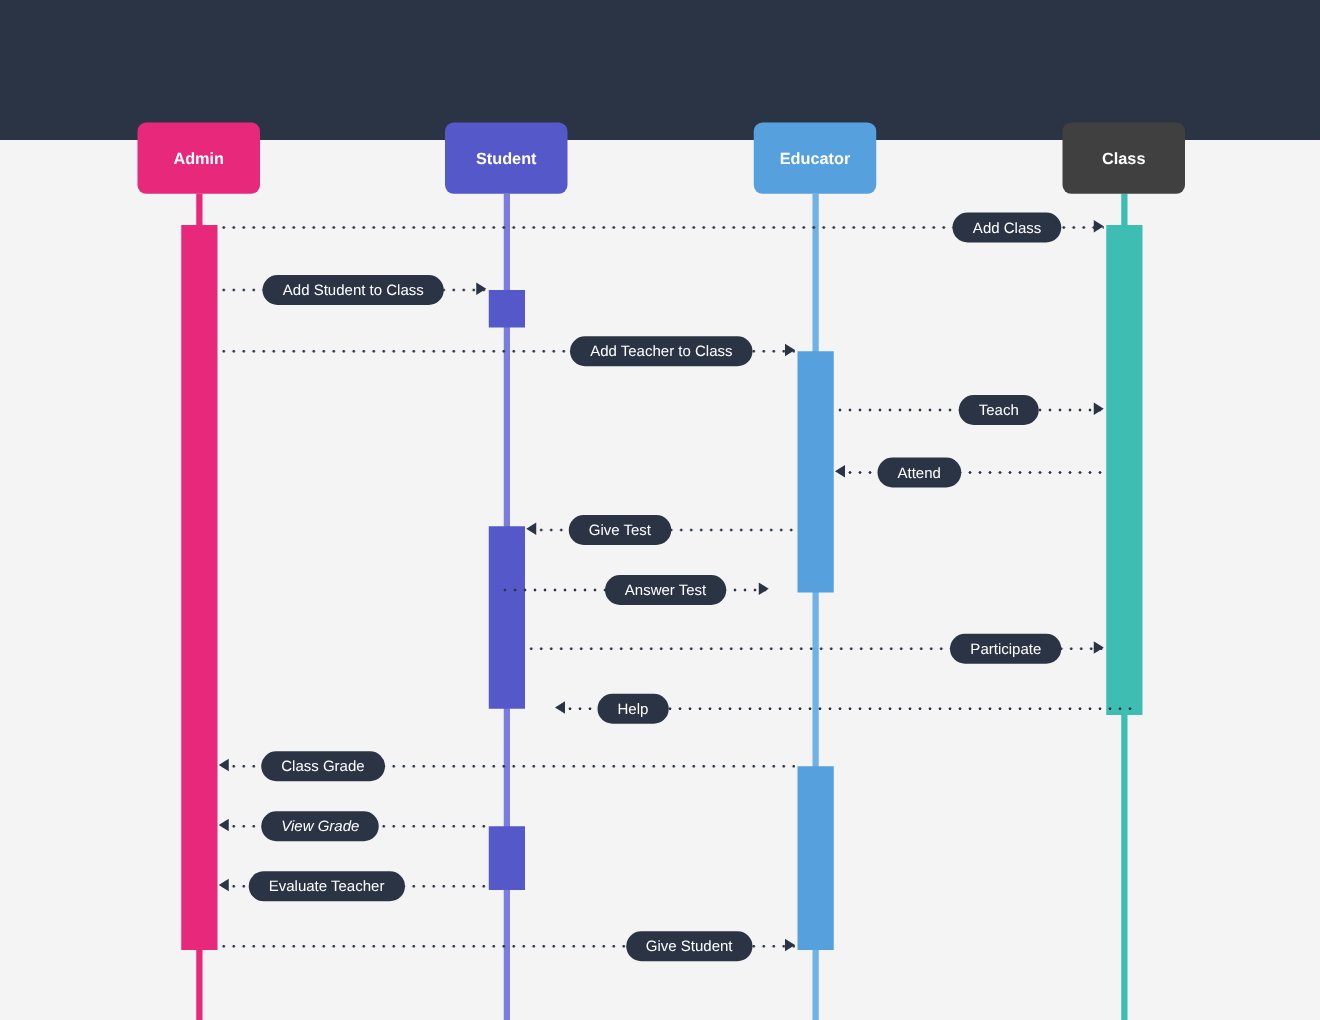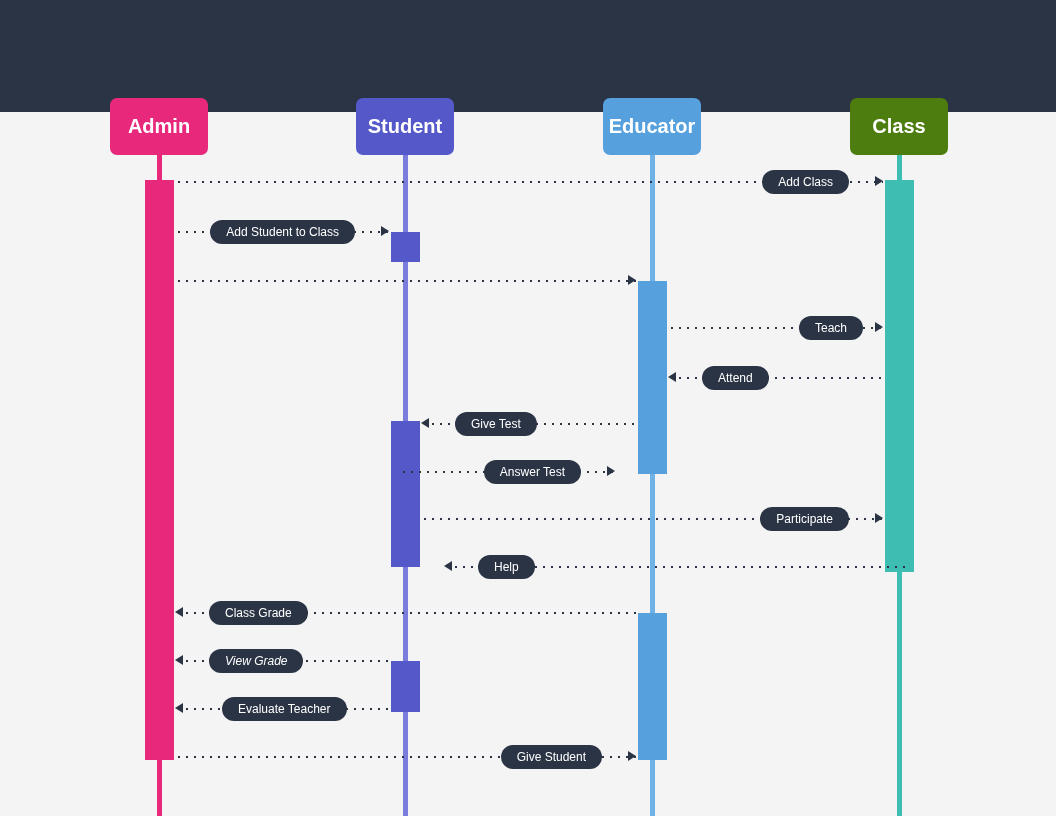--- a/index.html
+++ b/index.html
@@ -63,21 +63,21 @@
   
   .actor-box {
     position: absolute;
     width: 98px;
     height: 57px;
     border-radius: 7px;
     display: flex;
     align-items: center;
     justify-content: center;
     color: #ffffff;
-    font-size: 20px;
+    font-size: 13px;
     font-weight: 700;
     z-index: 6;
     white-space: nowrap;
   }
 
   
   .lifeline {
     position: absolute;
     width: 5px;
     z-index: 3;
@@ -182,25 +182,26 @@
         <div class="pill" style="right: 34px;">Add Class</div>
       </div>
       <div class="msg" style="left: 175px; top: 220px; width: 214px;">
         <div class="track"></div>
         <div class="head right" style="right: 0px;"></div>
         <div class="pill" style="right: 34px;">Add Student to Class</div>
       </div>
       <div class="msg" style="left: 175px; top: 269px; width: 461px;">
         <div class="track"></div>
         <div class="head right" style="right: 0px;"></div>
+        <div class="pill" style="right: 34px;">Add Teacher to Class</div>
       </div>
       <div class="msg" style="left: 668px; top: 316px; width: 215px;">
         <div class="track"></div>
         <div class="head right" style="right: 0px;"></div>
-        <div class="pill" style="right: 20px;">Teach</div>
+        <div class="pill" style="right: 52px;">Teach</div>
       </div>
       <div class="msg" style="left: 668px; top: 366px; width: 215px;">
         <div class="track"></div>
         <div class="head left" style="left: 0px;"></div>
         <div class="pill" style="left: 34px;">Attend</div>
       </div>
       <div class="msg" style="left: 421px; top: 412px; width: 215px;">
         <div class="track"></div>
         <div class="head left" style="left: 0px;"></div>
         <div class="pill" style="left: 34px;">Give Test</div>
@@ -226,35 +227,35 @@
         <div class="pill" style="left: 34px;">Class Grade</div>
       </div>
       <div class="msg" style="left: 175px; top: 649px; width: 214px;">
         <div class="track"></div>
         <div class="head left" style="left: 0px;"></div>
         <div class="pill" style="left: 34px; font-style: italic;">View Grade</div>
       </div>
       <div class="msg" style="left: 175px; top: 697px; width: 214px;">
         <div class="track"></div>
         <div class="head left" style="left: 0px;"></div>
-        <div class="pill" style="left: 47px; text-align: center;">Evaluate Teacher</div>
+        <div class="pill" style="left: 24px; text-align: center;">Evaluate Teacher</div>
       </div>
       <div class="msg" style="left: 175px; top: 745px; width: 461px;">
         <div class="track"></div>
         <div class="head right" style="right: 0px;"></div>
         <div class="pill" style="right: 34px;">Give Student</div>
       </div>
     </div>
   <div id="actors-layer">
       <div class="actor-box" style="left: 110px; top: 98px; background: rgb(232, 40, 123);">
         <span>Admin</span>
       </div>
       <div class="actor-box" style="left: 356px; top: 98px; background: rgb(85, 88, 200);">
         <span>Student</span>
       </div>
       <div class="actor-box" style="left: 603px; top: 98px; background: rgb(85, 160, 221);">
         <span>Educator</span>
       </div>
-      <div class="actor-box" style="left: 850px; top: 98px; background: #4d7c0f;">
+      <div class="actor-box" style="left: 850px; top: 98px; background: #404040;">
         <span>Class</span>
       </div>
     </div>
 </div>
 
 </body></html>

